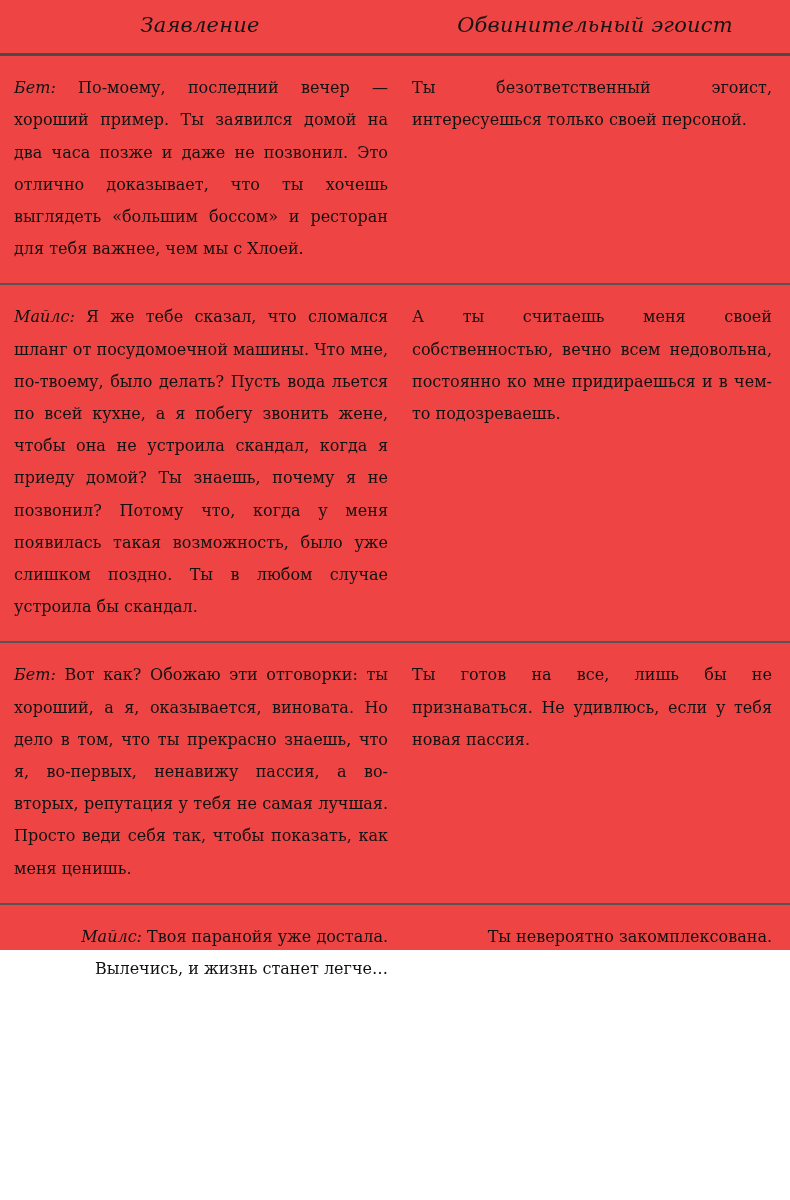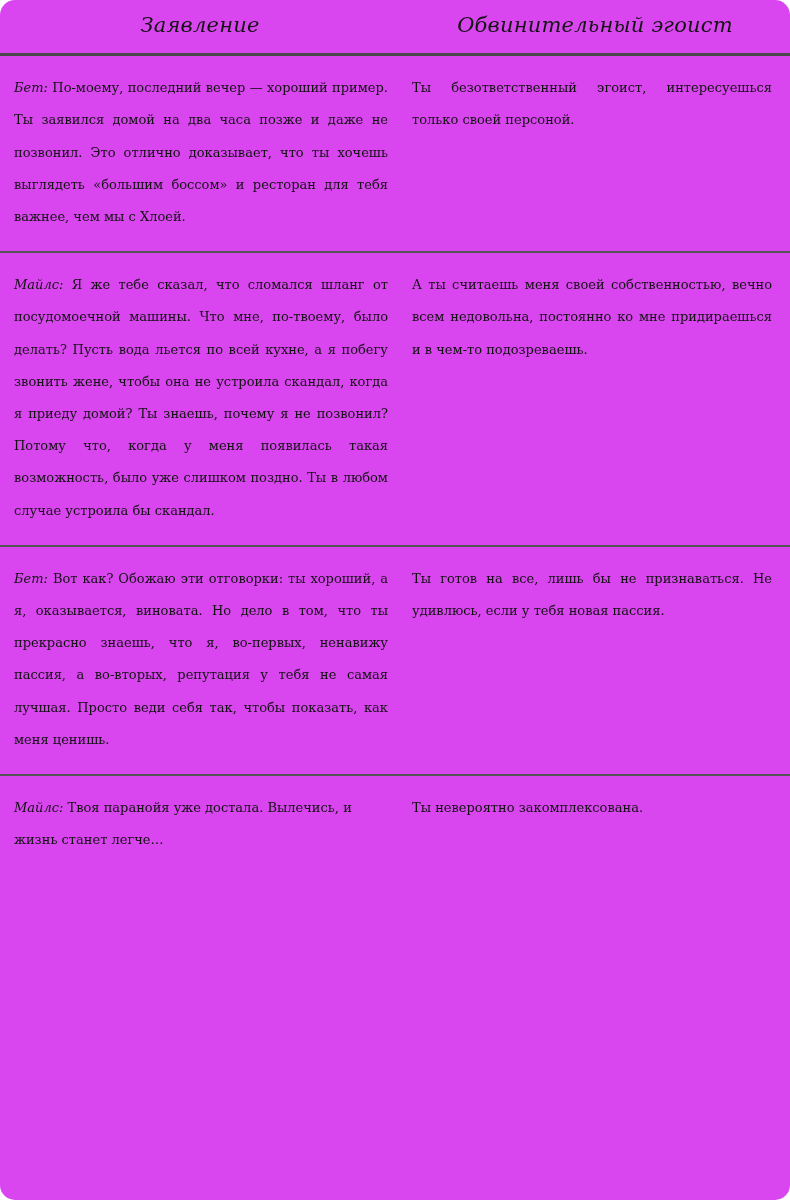--- a/index.html
+++ b/index.html
@@ -11,24 +11,23 @@
     width: 790px;
     height: 1200px;
     overflow: hidden;
     font-family: "Liberation Serif", "DejaVu Serif", serif;
     color: #1a1a1a;
   }
 
   .page {
     position: relative;
     width: 790px;
-    height: 1200px;
+    height: 950px;
     box-sizing: border-box;
-    background: #d946ef;
-    border-radius: 15px;
+    background: #ef4444;
   }
 
   
   .tbl {
     width: 790px;
     border-collapse: collapse;
     table-layout: fixed;
   }
   .tbl col.c-left  { width: 400px; }
   .tbl col.c-right { width: 390px; }
@@ -77,32 +76,32 @@
     padding: 16px 12px 18px 14px;
     border: 0;
   }
   .cell.right {
     padding-left: 12px;
     padding-right: 18px;
   }
 
   .para {
     margin: 0;
-    font-size: 13px;
+    font-size: 16px;
     line-height: 32.2px;
     text-align: justify;
     text-justify: inter-word;
     hyphens: manual;
     -webkit-hyphens: manual;
     color: #121212;
     font-family: "DejaVu Serif", "Liberation Serif", serif;
     font-weight: 400;
   }
   .para.nojust {
-    text-align: left;
+    text-align: right;
   }
   .speaker {
     font-style: italic;
   }
 
   
   .para, .hdr-text {
     -webkit-font-smoothing: antialiased;
     text-rendering: optimizeLegibility;
   }

